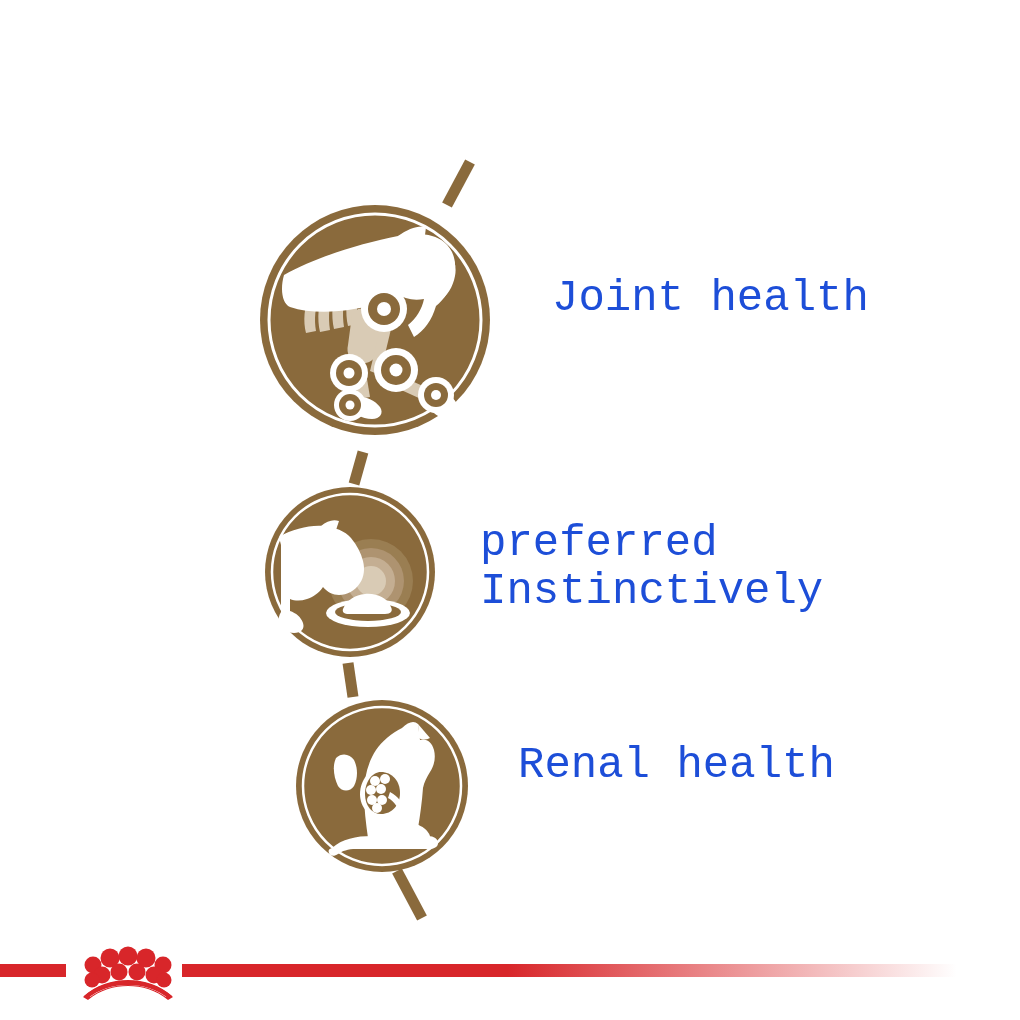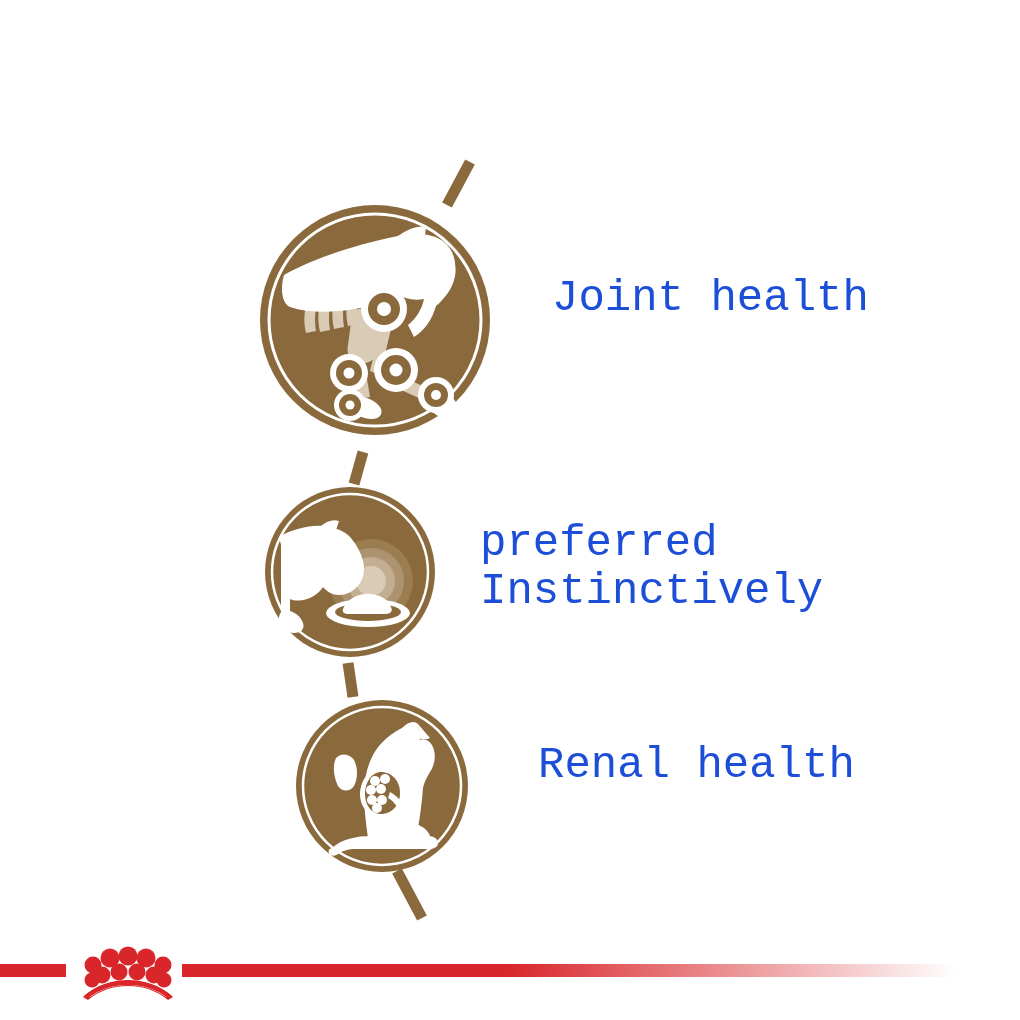--- a/index.html
+++ b/index.html
@@ -246,21 +246,21 @@
         <circle cx="27" cy="23" r="5" fill="#FFFFFF"></circle>
         <circle cx="18" cy="34" r="5" fill="#FFFFFF"></circle>
         <circle cx="28" cy="34" r="5" fill="#FFFFFF"></circle>
         <circle cx="23" cy="42" r="5" fill="#FFFFFF"></circle>
 
         <path d="M36 26 C44 30 50 38 52 48 L47 50 C45 42 40 35 34 32 Z" fill="#FFFFFF"></path>
       </g>
     </svg>
   </div>
 
-  <div class="benefit-text" style="left:518px;top:742px;margin-left:20px;">
+  <div class="benefit-text" style="left:518px;top:742px;">
     <span class="tline">Renal health</span>
   </div>
 
   <div class="footer">
     <div class="rule-left"></div>
     <div class="rule-right"></div>
 
     <div class="crown">
       <svg width="112" height="56" viewBox="0 0 112 56">
 

